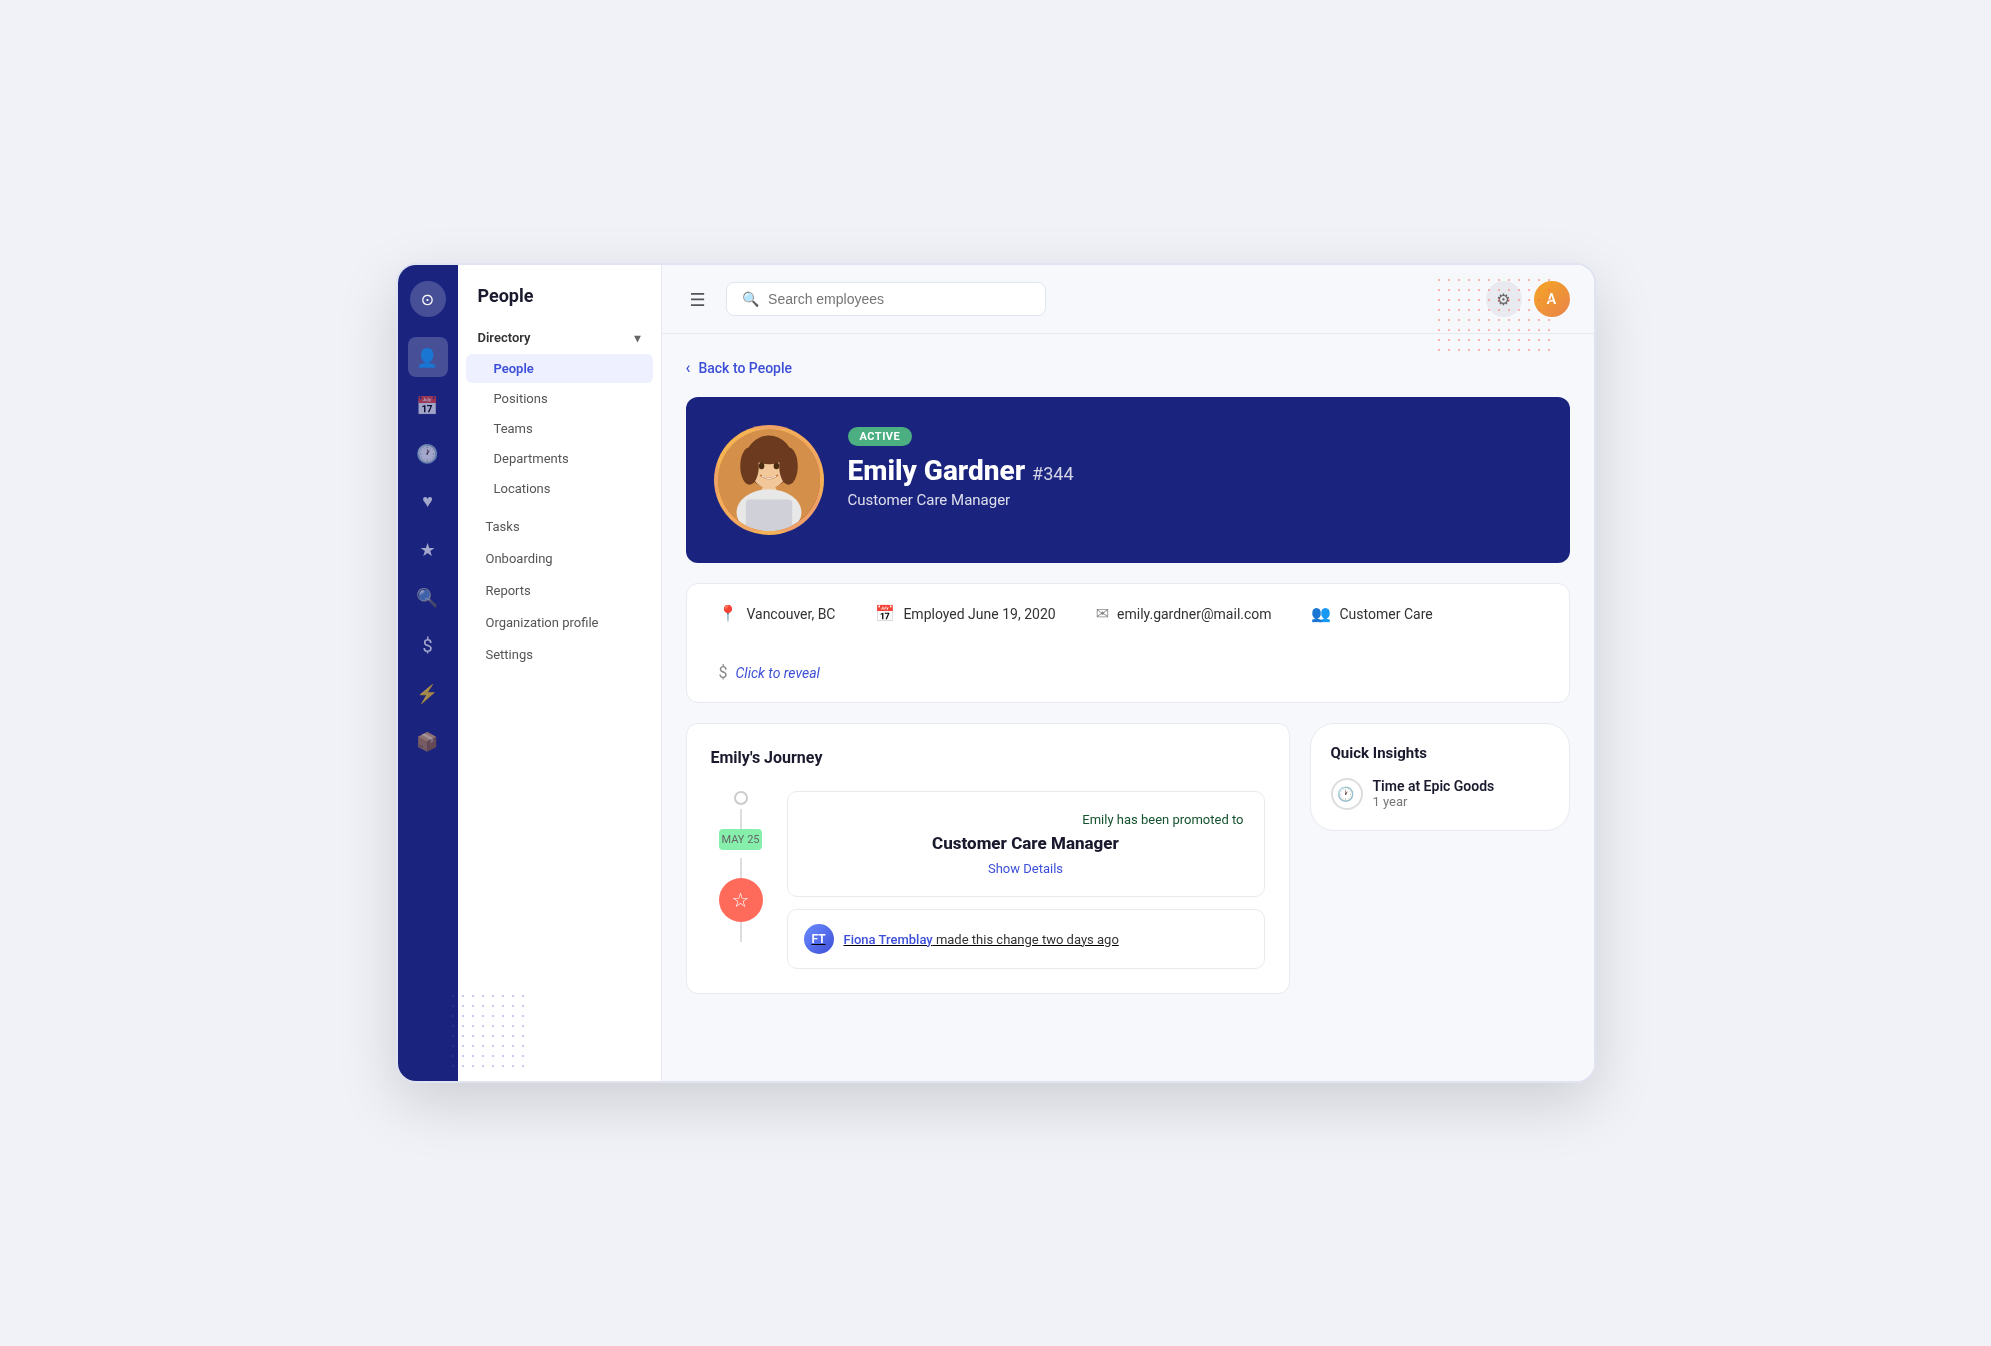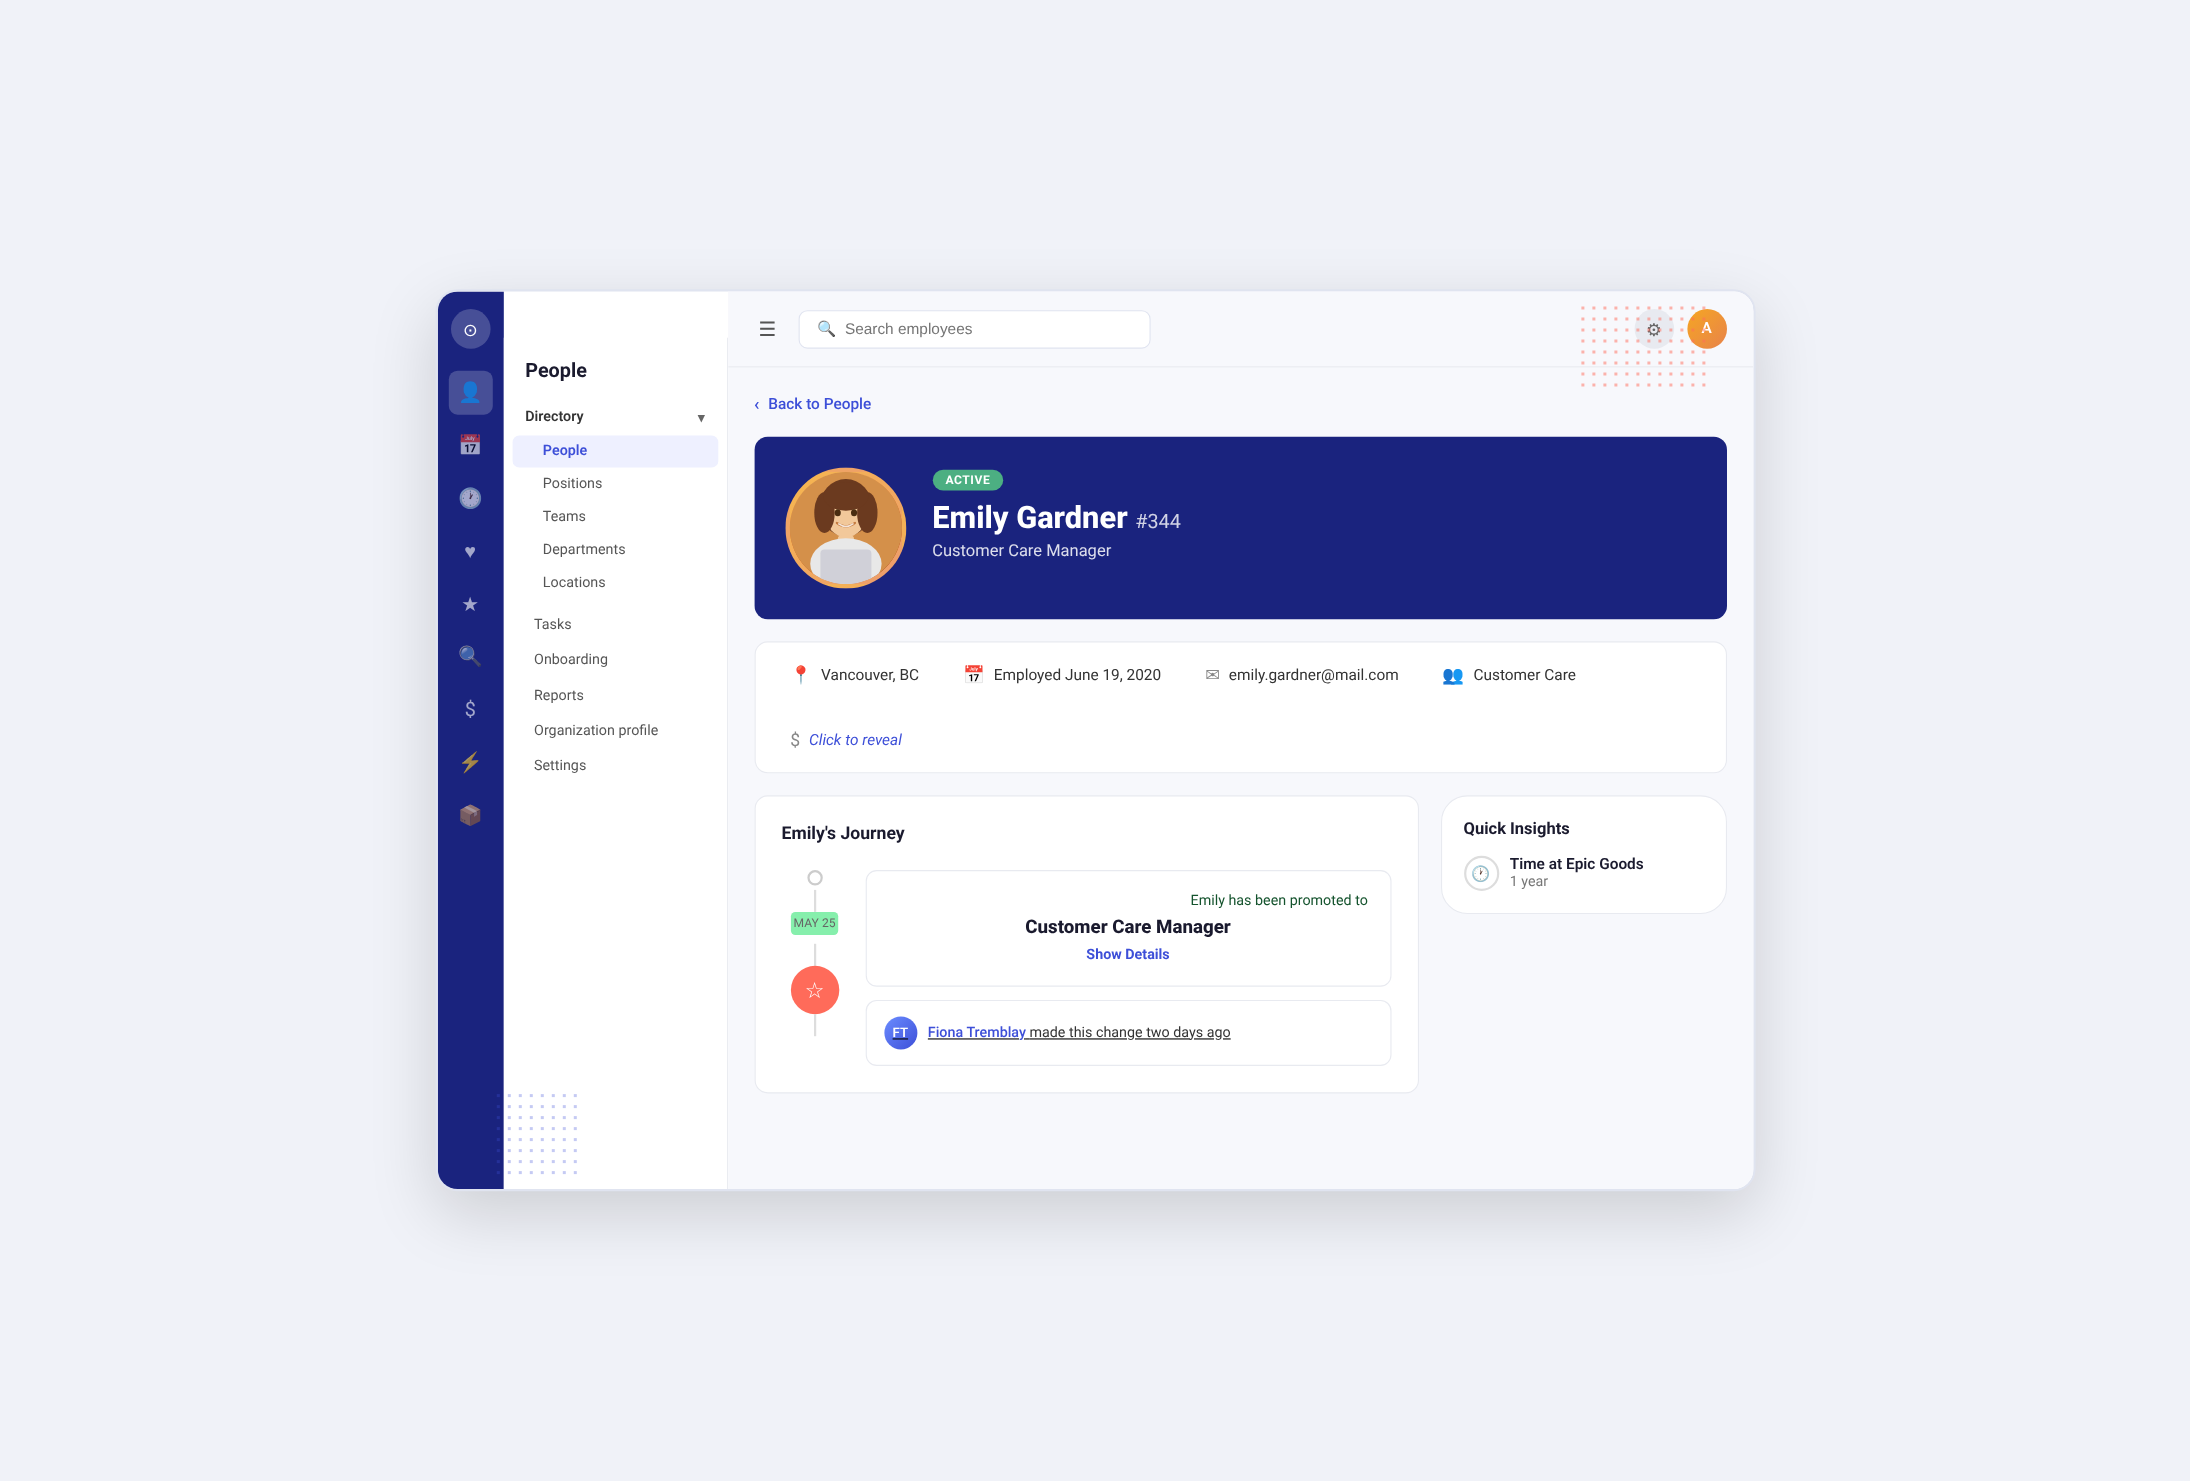--- a/index.html
+++ b/index.html
@@ -90,21 +90,20 @@
     }
 
     
     .nav-sidebar {
       width: 204px;
       background: #fff;
       border-right: 1px solid #e8eaf0;
       padding: 20px 0;
       flex-shrink: 0;
       overflow-y: auto;
-      margin-top: 42px;
     }
 
     .nav-sidebar-title {
       font-size: 18px;
       font-weight: 700;
       color: #1a1a2e;
       padding: 0 20px 16px;
     }
 
     .nav-section {
@@ -473,21 +472,21 @@
       font-size: 17px;
       font-weight: 800;
       color: #1a1a2e;
       text-align: center;
       margin-bottom: 8px;
     }
 
     .event-card-link {
       color: #3d4fd8;
       font-size: 13px;
-      font-weight: 700;
+      font-weight: 400;
       text-align: center;
       cursor: pointer;
       display: block;
     }
 
     .event-change-card {
       background: white;
       border: 1px solid #e8eaf0;
       border-radius: 10px;
       padding: 14px 16px;

